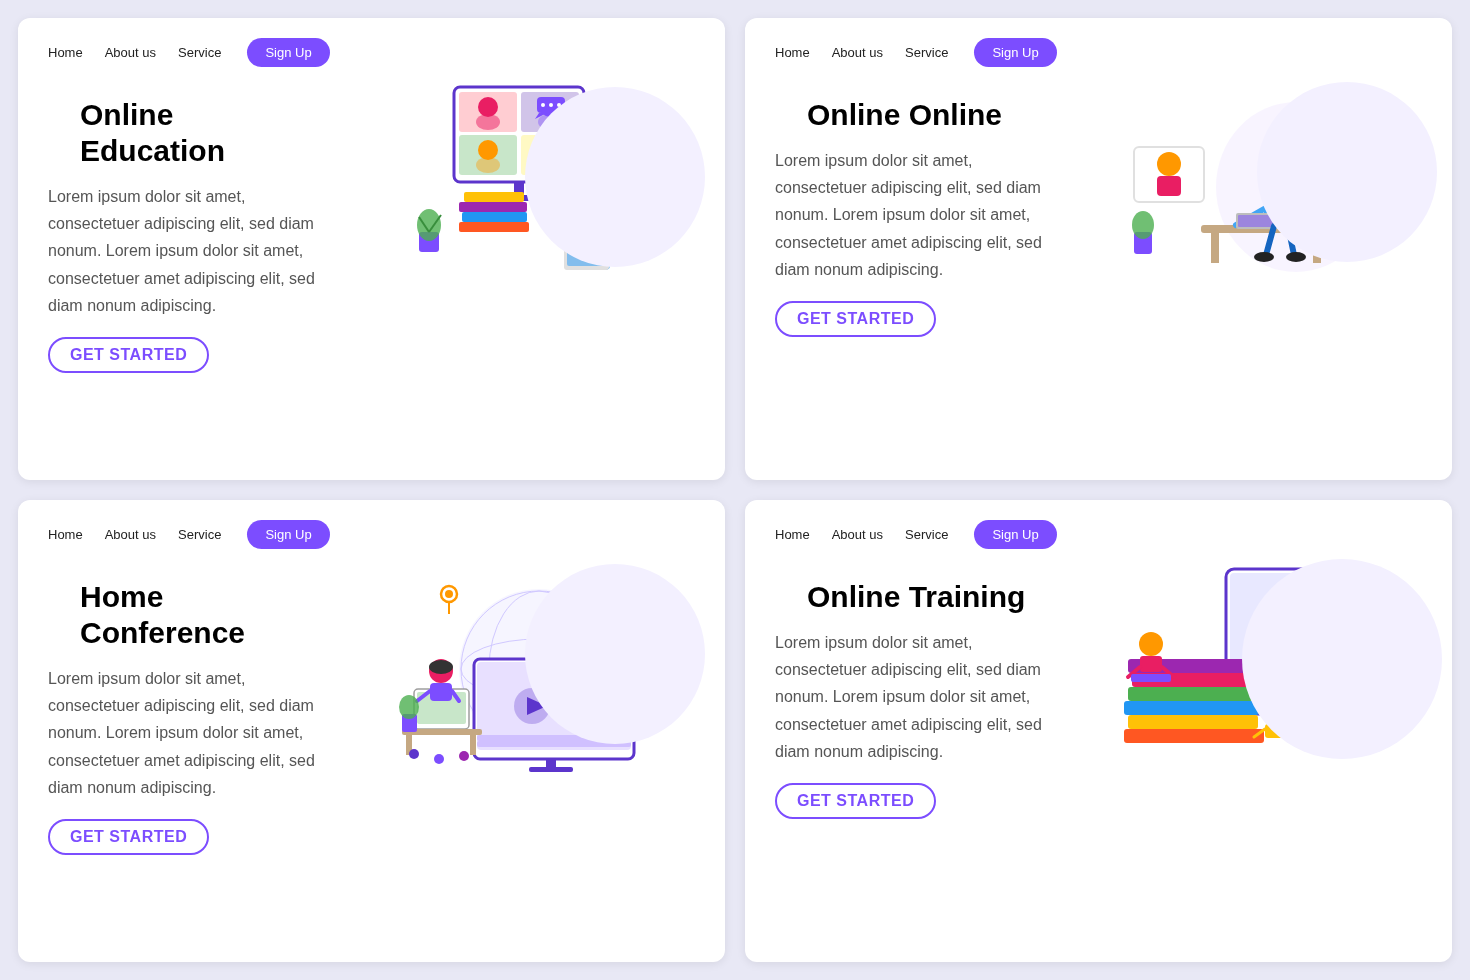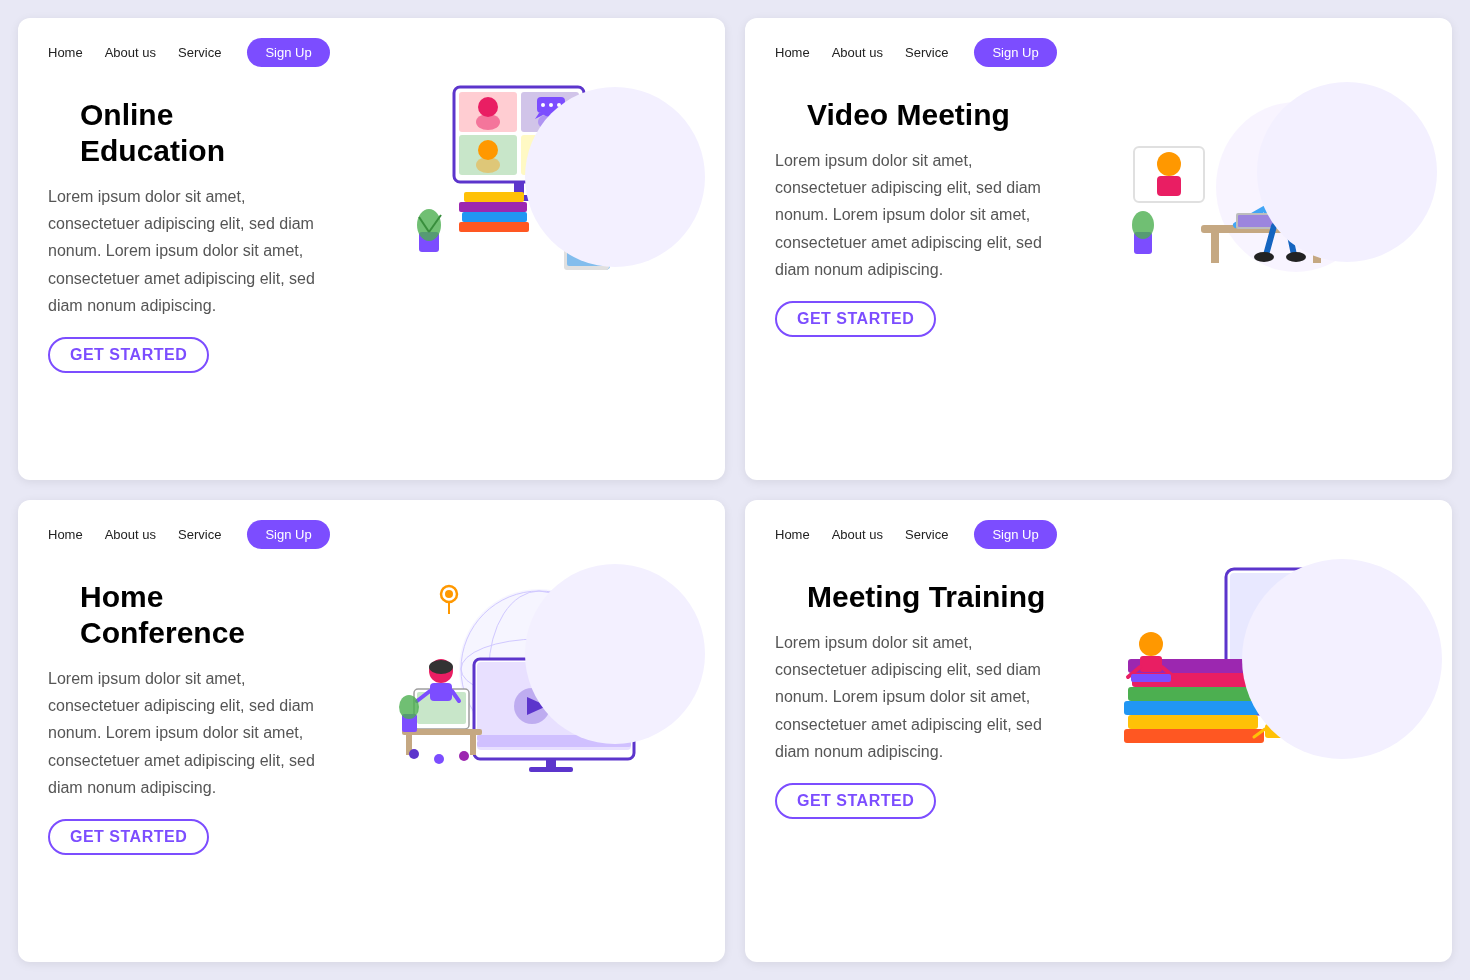--- a/index.html
+++ b/index.html
@@ -193,21 +193,21 @@
   <div class="card">
     <div class="card-inner">
       <nav class="nav">
         <span class="nav-item">Home</span>
         <span class="nav-item">About us</span>
         <span class="nav-item">Service</span>
         <button class="nav-btn">Sign Up</button>
       </nav>
       <div class="card-content">
         <div class="card-text">
-          <h1 class="card-title">Video Meeting</h1>
+          <h1 class="card-title">Online Online</h1>
           <p class="card-desc">Lorem ipsum dolor sit amet, consectetuer adipiscing elit, sed diam nonum. Lorem ipsum dolor sit amet, consectetuer amet adipiscing elit, sed diam nonum adipiscing.</p>
           <button class="get-started-btn">GET STARTED</button>
         </div>
         <div class="card-illustration">
           <div class="highlight-blob" style="width:180px;height:180px;top:5px;right:-15px;"></div>
           <svg width="260" height="200" viewBox="0 0 260 200" class="illus">
 
             <ellipse cx="180" cy="110" rx="80" ry="85" fill="#f5f0ff" opacity="0.7"></ellipse>
 
             <rect x="85" y="148" width="130" height="8" rx="3" fill="#c5a882"></rect>
@@ -336,21 +336,21 @@
   <div class="card">
     <div class="card-inner">
       <nav class="nav">
         <span class="nav-item">Home</span>
         <span class="nav-item">About us</span>
         <span class="nav-item">Service</span>
         <button class="nav-btn">Sign Up</button>
       </nav>
       <div class="card-content">
         <div class="card-text">
-          <h1 class="card-title">Meeting Training</h1>
+          <h1 class="card-title">Online Training</h1>
           <p class="card-desc">Lorem ipsum dolor sit amet, consectetuer adipiscing elit, sed diam nonum. Lorem ipsum dolor sit amet, consectetuer amet adipiscing elit, sed diam nonum adipiscing.</p>
           <button class="get-started-btn">GET STARTED</button>
         </div>
         <div class="card-illustration">
           <div class="highlight-blob" style="width:200px;height:200px;top:0;right:-20px;"></div>
           <svg width="280" height="210" viewBox="0 0 280 210" class="illus">
 
             <rect x="120" y="10" width="110" height="145" rx="8" fill="#fff" stroke="#5c35cc" stroke-width="3"></rect>
             <rect x="124" y="14" width="102" height="120" rx="4" fill="#e8e8ff"></rect>
 

